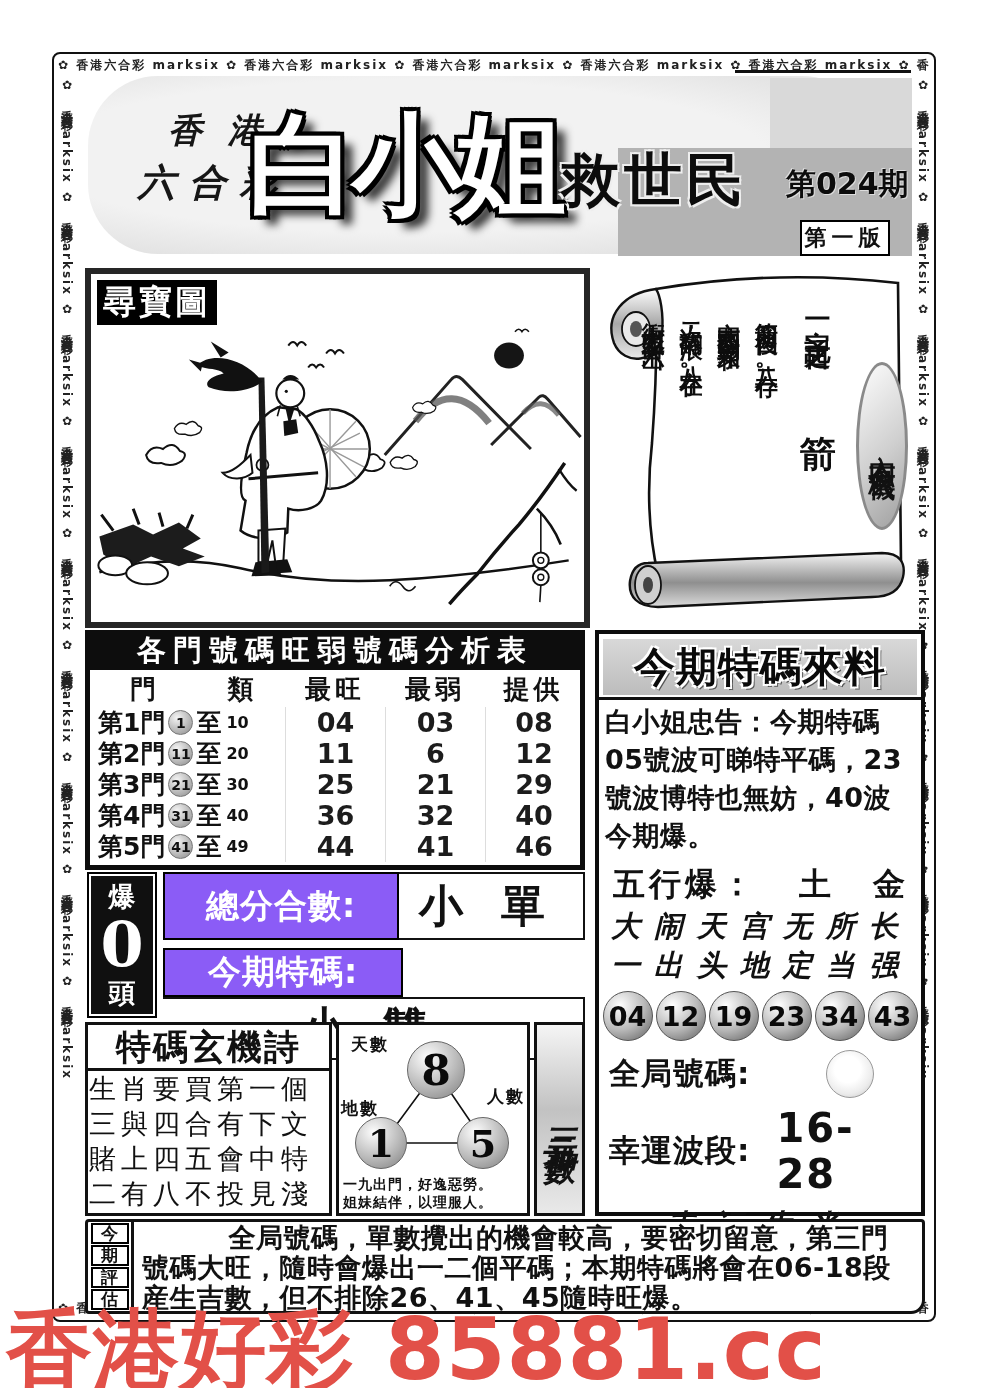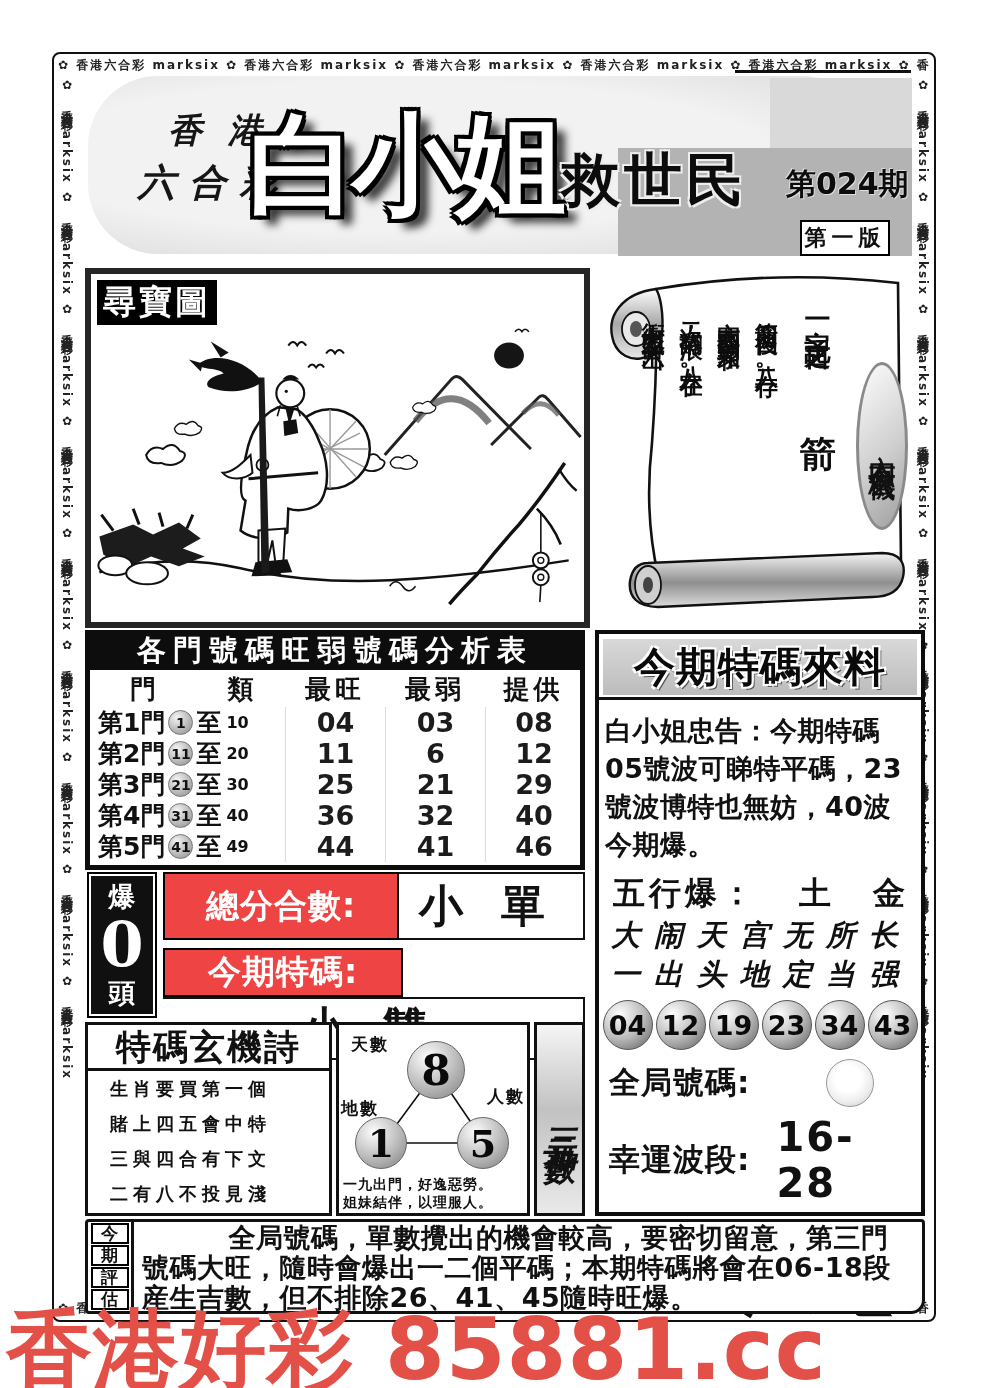--- a/index.html
+++ b/index.html
@@ -91,33 +91,33 @@
   
   .burst-box { position:absolute; left:85px; top:872px; width:500px; height:146px; z-index:8; }
   .burst-left { position:absolute; left:2px; top:0; width:70px; height:146px; background:#101010;
     color:#fff; display:flex; flex-direction:column; align-items:center; justify-content:center;
     border:2px solid #000; box-shadow:inset 0 0 0 2px #fff; }
   .burst-left .c1,.burst-left .c3 { font-size:27px; font-weight:900; line-height:30px; }
   .burst-left .c2 { font-family:"DejaVu Serif","Liberation Serif",serif; font-size:62px;
     font-weight:900; line-height:66px; }
   .burst-row { position:absolute; left:78px; width:422px; height:68px; display:flex; }
   .burst-row-1 { top:0; } .burst-row-2 { top:76px;flex-direction:column; }
-  .burst-label { width:240px; background:#ef4444; color:#fff; border:2px solid #000;
+  .burst-label { width:240px; background:#8b5cf6; color:#fff; border:2px solid #000;
     display:flex; align-items:center; justify-content:center; font-size:33px; font-weight:900;
     letter-spacing:1px; white-space:nowrap; }
   .burst-value { flex:1; background:#fff; border:2px solid #111; border-left:none;
     display:flex; align-items:center; justify-content:center; font-size:44px; font-weight:900;
     letter-spacing:38px; text-indent:20px; white-space:nowrap; }
 
   
   .poem-box { position:absolute; left:85px; top:1022px; width:247px; height:194px; z-index:8;
     background:#fff; border:3px solid #111; }
   .poem-title { font-size:35px; font-weight:900; text-align:center; letter-spacing:2px;
     border-bottom:3px solid #111; line-height:44px; height:46px; white-space:nowrap; }
-  .poem-line { font-size:18px; font-weight:700; letter-spacing:5px; padding-left:22px;
+  .poem-line { font-size:27px; font-weight:400; letter-spacing:5px; padding-left:1px;
     line-height:35px; white-space:nowrap; }
 
   
   .tri-box { position:absolute; left:336px; top:1022px; width:194px; height:194px; z-index:8;
     background:#fff; border:3px solid #111; }
   .tri-box svg.lines { position:absolute; inset:0; width:100%; height:100%; }
   .tri-label { position:absolute; font-size:17px; font-weight:900; letter-spacing:2px; }
   .tri-ball { position:absolute; border-radius:50%;
     background:radial-gradient(circle at 35% 28%, #fdfdfd, #b9b9b9 55%, #7e7e7e);
     border:1px solid #666; display:flex; align-items:center; justify-content:center;
@@ -132,21 +132,21 @@
     font-family:"DejaVu Serif","Liberation Serif",serif; font-style:italic; font-weight:900;
     font-size:32px; padding:4px 0; }
 
   
   .special-box { position:absolute; left:595px; top:630px; width:330px; height:586px; z-index:8;
     background:#fff; border:4px solid #0d0d0d; }
   .special-title { margin:5px 4px 2px 4px; background:linear-gradient(180deg,#d8d8d8,#bcbcbc);
     text-align:center; font-size:41px; font-weight:900; letter-spacing:1px; line-height:56px;
     color:#0a0a0a; white-space:nowrap;
     text-shadow:-2px -2px 0 #fff,2px -2px 0 #fff,-2px 2px 0 #fff,2px 2px 0 #fff,3px 3px 0 #555; }
-  .special-advice { border-top:3px solid #111; padding:12px 6px 4px 6px; font-size:27px;
+  .special-advice { border-top:3px solid #111; padding:3px 6px 4px 6px; font-size:27px;
     font-weight:900; line-height:38px; letter-spacing:0.5px; }
   .five-row { display:flex; align-items:baseline; padding:4px 4px 0 14px; }
   .five-label { font-size:32px; font-weight:900; letter-spacing:4px; }
   .five-val { font-size:32px; font-weight:900; margin-left:42px; }
   .couplet { font-family:"DejaVu Serif","Liberation Serif",serif; font-style:italic; font-weight:900;
     font-size:29px; letter-spacing:14px; padding-left:12px; line-height:39px; white-space:nowrap; }
   .balls-row { display:flex; justify-content:center; gap:3px; padding:6px 2px 2px 2px; }
   .ball { width:50px; height:50px; border-radius:50%; flex:none;
     background:radial-gradient(circle at 33% 28%, #ffffff, #b9b9b9 52%, #6e6e6e 90%);
     border:1px solid #555; display:flex; align-items:center; justify-content:center;
@@ -392,22 +392,22 @@
     </div>
     <div class="burst-row burst-row-2">
       <div class="burst-label">今期特碼:</div>
       <div class="burst-value">小雙</div>
     </div>
   </div>
 
   <div class="poem-box">
     <div class="poem-title">特碼玄機詩</div>
     <div class="poem-line">生肖要買第一個</div>
+    <div class="poem-line">三與四合有下文</div>
     <div class="poem-line">賭上四五會中特</div>
-    <div class="poem-line">三與四合有下文</div>
     <div class="poem-line">二有八不投見淺</div>
   </div>
 
   <div class="tri-box">
     <svg class="lines" viewBox="0 0 188 188">
       <path d="M97 46 L44 118 M97 46 L146 118 M44 118 L146 118" stroke="#111" stroke-width="1.6" fill="none"></path>
     </svg>
     <span class="tri-label" style="left:12px; top:8px;">天數</span>
     <span class="tri-label" style="left:2px; top:72px;">地數</span>
     <span class="tri-label" style="left:148px; top:60px;">人數</span>

